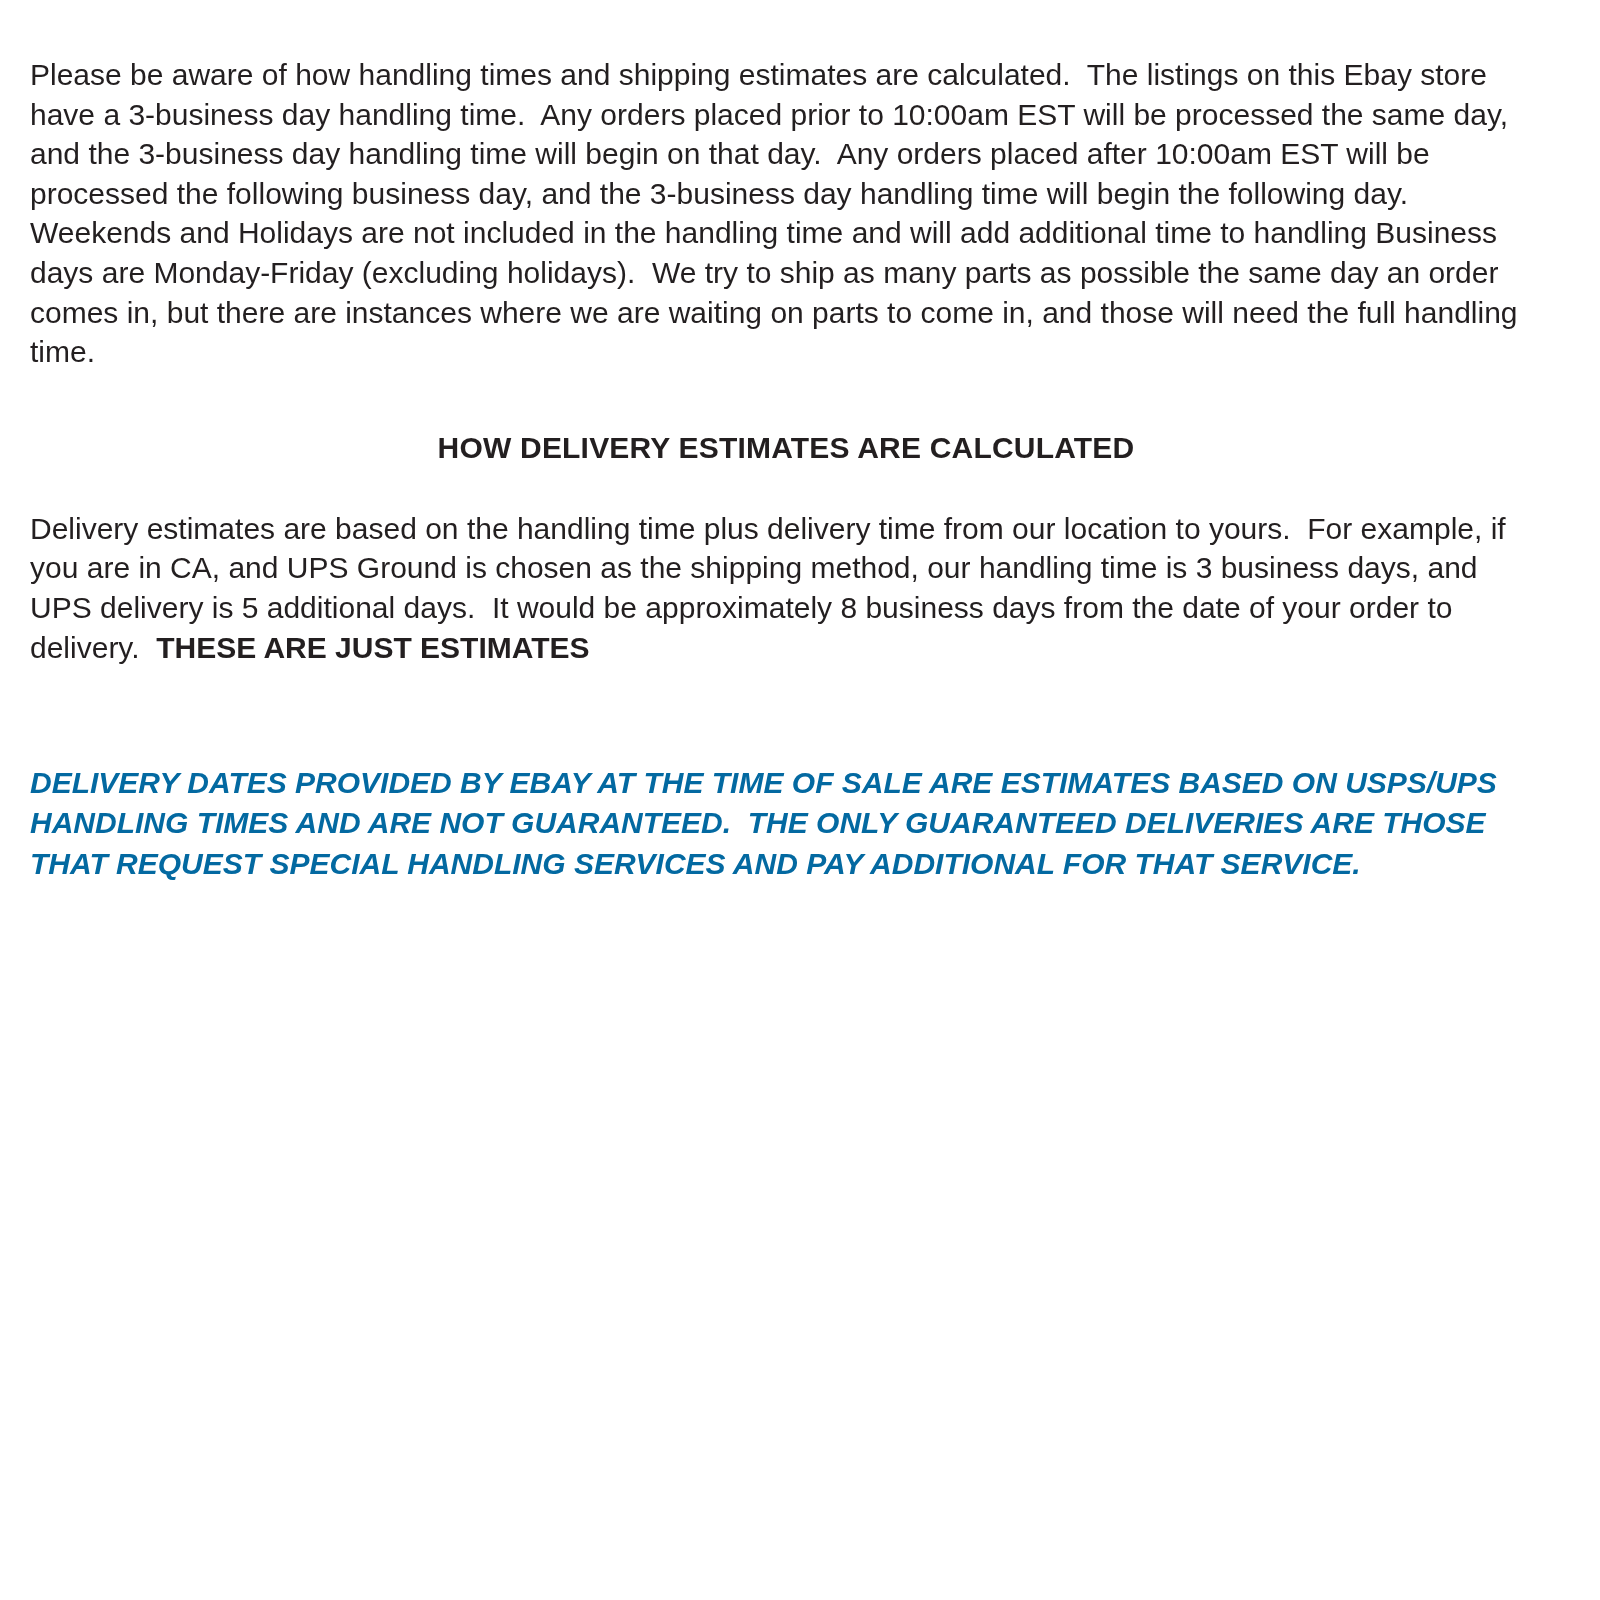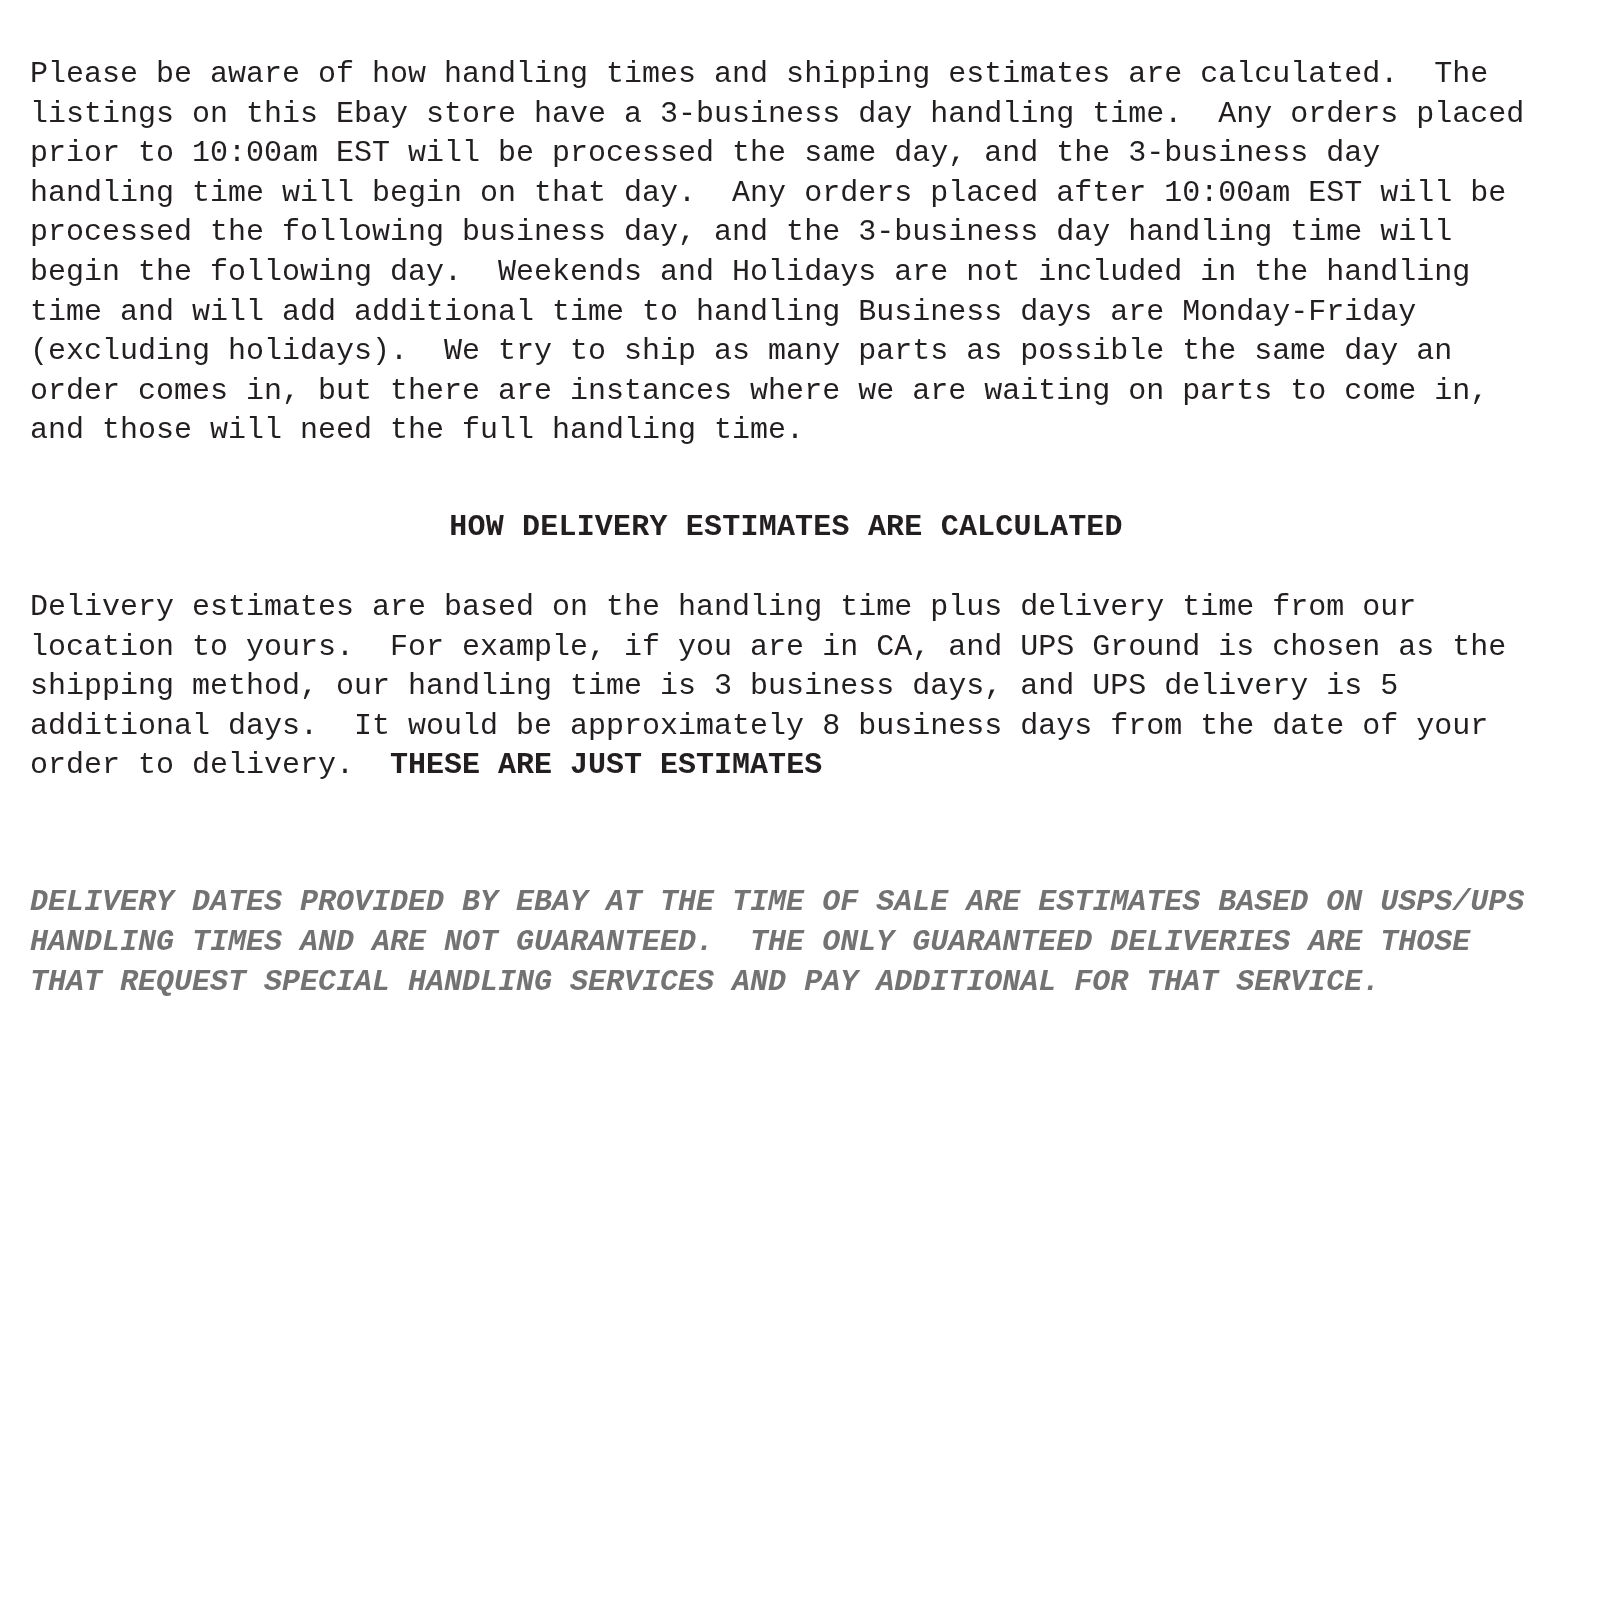--- a/index.html
+++ b/index.html
@@ -7,21 +7,21 @@
       padding: 0;
       background: #ffffff;
     }
     .page {
       position: relative;
       width: 1600px;
       height: 1600px;
       box-sizing: border-box;
       background: #ffffff;
       color: #231f20;
-      font-family: Liberation Mono, monospace;
+      font-family: Liberation Sans, sans-serif;
       padding: 55px 58px 8px 30px;
       overflow: hidden;
     }
     .body-text {
       font-size: 30px;
       line-height: 1.32;
       margin: 0;
       white-space: pre-wrap;
     }
     .section-heading {
@@ -47,15 +47,15 @@
 <body>
 
 <div class="page" style="background: rgb(255, 255, 255); color: rgb(35, 31, 32);">
 
   <p class="body-text">Please be aware of how handling times and shipping estimates are calculated.  The listings on this Ebay store have a 3-business day handling time.  Any orders placed prior to 10:00am EST will be processed the same day, and the 3-business day handling time will begin on that day.  Any orders placed after 10:00am EST will be processed the following business day, and the 3-business day handling time will begin the following day.  Weekends and Holidays are not included in the handling time and will add additional time to handling Business days are Monday-Friday (excluding holidays).  We try to ship as many parts as possible the same day an order comes in, but there are instances where we are waiting on parts to come in, and those will need the full handling time.</p>
 
   <h2 class="section-heading">HOW DELIVERY ESTIMATES ARE CALCULATED</h2>
 
   <p class="body-text"><span>Delivery estimates are based on the handling time plus delivery time from our location to yours.  For example, if you are in CA, and UPS Ground is chosen as the shipping method, our handling time is 3 business days, and UPS delivery is 5 additional days.  It would be approximately 8 business days from the date of your order to delivery.  </span><span class="inline-emphasis">THESE ARE JUST ESTIMATES</span></p>
 
-  <p class="disclaimer-text" style="color: #737373;">DELIVERY DATES PROVIDED BY EBAY AT THE TIME OF SALE ARE ESTIMATES BASED ON USPS/UPS HANDLING TIMES AND ARE NOT GUARANTEED.  THE ONLY GUARANTEED DELIVERIES ARE THOSE THAT REQUEST SPECIAL HANDLING SERVICES AND PAY ADDITIONAL FOR THAT SERVICE.</p>
+  <p class="disclaimer-text" style="color: #0369a1;">DELIVERY DATES PROVIDED BY EBAY AT THE TIME OF SALE ARE ESTIMATES BASED ON USPS/UPS HANDLING TIMES AND ARE NOT GUARANTEED.  THE ONLY GUARANTEED DELIVERIES ARE THOSE THAT REQUEST SPECIAL HANDLING SERVICES AND PAY ADDITIONAL FOR THAT SERVICE.</p>
 
 </div>
 
 </body></html>

